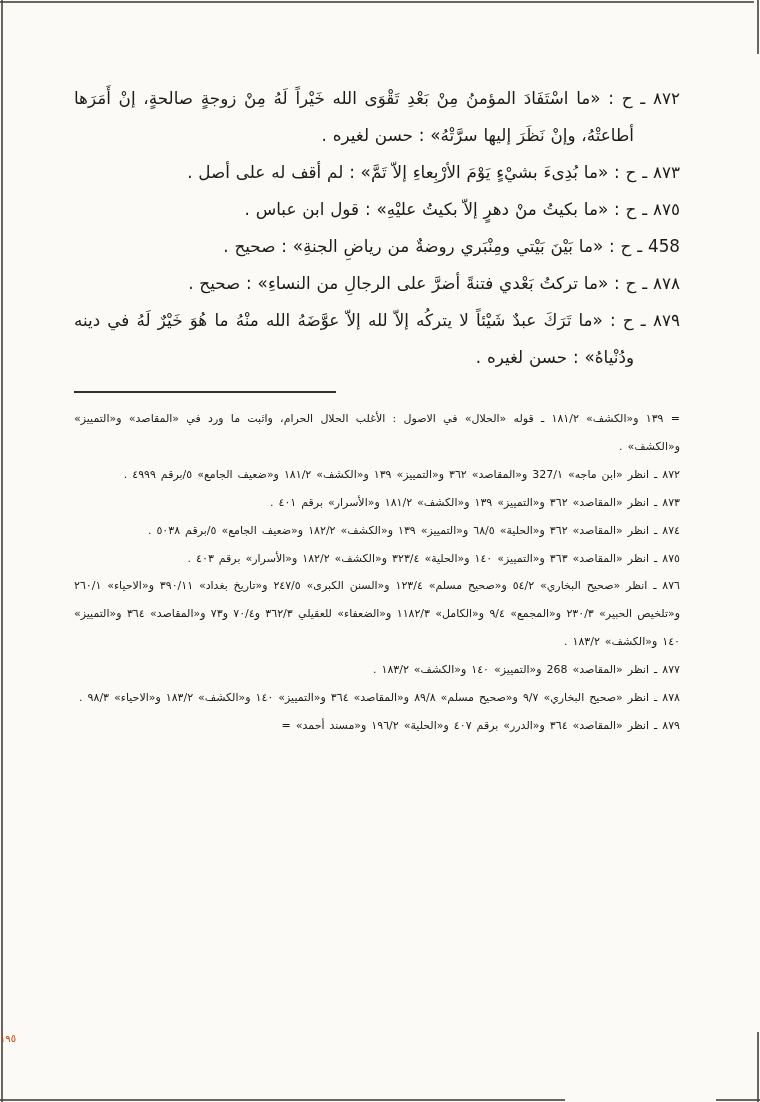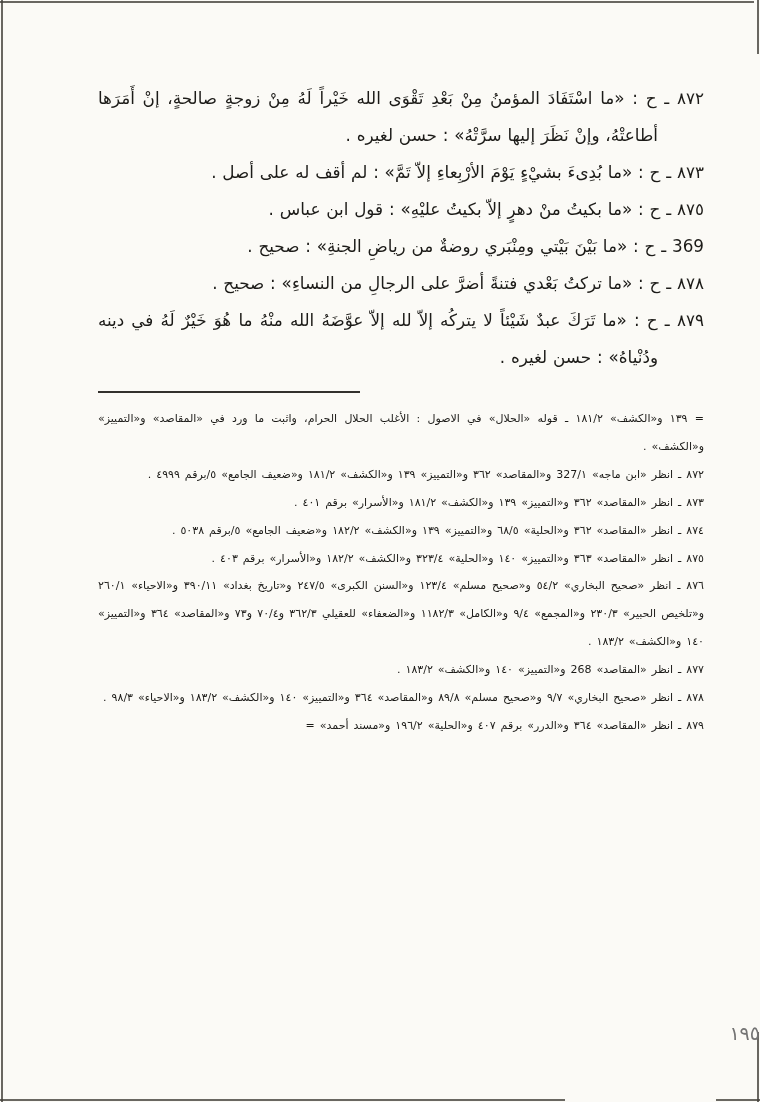--- a/index.html
+++ b/index.html
@@ -20,21 +20,21 @@
   .scan-edge { position: absolute; background: #45423c; opacity: .8; }
   .edge-top    { top: 1px; left: 0; width: 754px; height: 2px; }
   .edge-left   { top: 0; left: 1px; width: 2px; height: 1102px; }
   .edge-bottom { bottom: 1px; left: 0; width: 565px; height: 2px; }
   .edge-bottom-r { bottom: 1px; right: 0; width: 44px; height: 2px; }
   .edge-right-top { top: 0; right: 1px; width: 2px; height: 54px; }
   .edge-right-bottom { bottom: 0; right: 1px; width: 2px; height: 70px; }
 
   .content {
     position: absolute;
-    top: 80px; right: 56px;
+    top: 80px; right: 80px;
     width: 606px;
     direction: rtl;
     text-align: right;
   }
   .matn .entry {
     margin: 0;
     font-size: 16.8px;
     line-height: 37px;
     text-align: justify;
     padding-right: 46px;
@@ -53,45 +53,45 @@
     margin: 0;
     font-size: 11px;
     line-height: 27.9px;
     text-align: justify;
     word-spacing: 1.5px;
   }
 
   .page-number {
     position: absolute;
     bottom: 58px; left: 0; right: 0;
-    text-align: right;
+    text-align: left;
     direction: rtl;
-    font-size: 19px;
-    color: #737373;
+    font-size: 10px;
+    color: #c2410c;
   }
 </style>
 </head>
 <body>
 
 <div class="page">
 
   <div class="scan-edge edge-top"></div>
   <div class="scan-edge edge-left"></div>
   <div class="scan-edge edge-bottom"></div>
   <div class="scan-edge edge-bottom-r"></div>
   <div class="scan-edge edge-right-top"></div>
   <div class="scan-edge edge-right-bottom"></div>
 
   <div class="content">
 
     <div class="matn">
       <p class="entry"><span class="entry-label">٨٧٢ ـ ح :</span> <span>«ما اسْتَفَادَ المؤمنُ مِنْ بَعْدِ تَقْوَى الله خَيْراً لَهُ مِنْ زوجةٍ صالحةٍ، إنْ أَمَرَها أطاعتْهُ، وإنْ نَظَرَ إليها سرَّتْهُ» : حسن لغيره .</span></p>
       <p class="entry"><span class="entry-label">٨٧٣ ـ ح :</span> <span>«ما بُدِىءَ بشيْءٍ يَوْمَ الأرْبِعاءِ إلاّ تَمَّ» : لم أقف له على أصل .</span></p>
       <p class="entry"><span class="entry-label">٨٧٥ ـ ح :</span> <span>«ما بكيتُ منْ دهرٍ إلاّ بكيتُ عليْهِ» : قول ابن عباس .</span></p>
-      <p class="entry"><span class="entry-label">369 ـ ح :</span> <span>«ما بَيْنَ بَيْتي ومِنْبَري روضةٌ من رياضِ الجنةِ» : صحيح .</span></p>
+      <p class="entry"><span class="entry-label">458 ـ ح :</span> <span>«ما بَيْنَ بَيْتي ومِنْبَري روضةٌ من رياضِ الجنةِ» : صحيح .</span></p>
       <p class="entry"><span class="entry-label">٨٧٨ ـ ح :</span> <span>«ما تركتُ بَعْدي فتنةً أضرَّ على الرجالِ من النساءِ» : صحيح .</span></p>
       <p class="entry"><span class="entry-label">٨٧٩ ـ ح :</span> <span>«ما تَرَكَ عبدٌ شَيْئاً لا يتركُه إلاّ لله إلاّ عوَّضَهُ الله منْهُ ما هُوَ خَيْرٌ لَهُ في دينه ودُنْياهُ» : حسن لغيره .</span></p>
     </div>
 
     <div class="footnote-rule"></div>
 
     <div class="footnotes">
       <p class="footnote"><span>= ١٣٩ و«الكشف» ١٨١/٢ ـ قوله «الحلال» في الاصول : الأغلب الحلال الحرام، واثبت ما ورد في «المقاصد» و«التمييز» و«الكشف» .</span></p>
       <p class="footnote"><span>٨٧٢ ـ انظر «ابن ماجه» 327/١ و«المقاصد» ٣٦٢ و«التمييز» ١٣٩ و«الكشف» ١٨١/٢ و«ضعيف الجامع» ٥/برقم ٤٩٩٩ .</span></p>
       <p class="footnote"><span>٨٧٣ ـ انظر «المقاصد» ٣٦٢ و«التمييز» ١٣٩ و«الكشف» ١٨١/٢ و«الأسرار» برقم ٤٠١ .</span></p>

